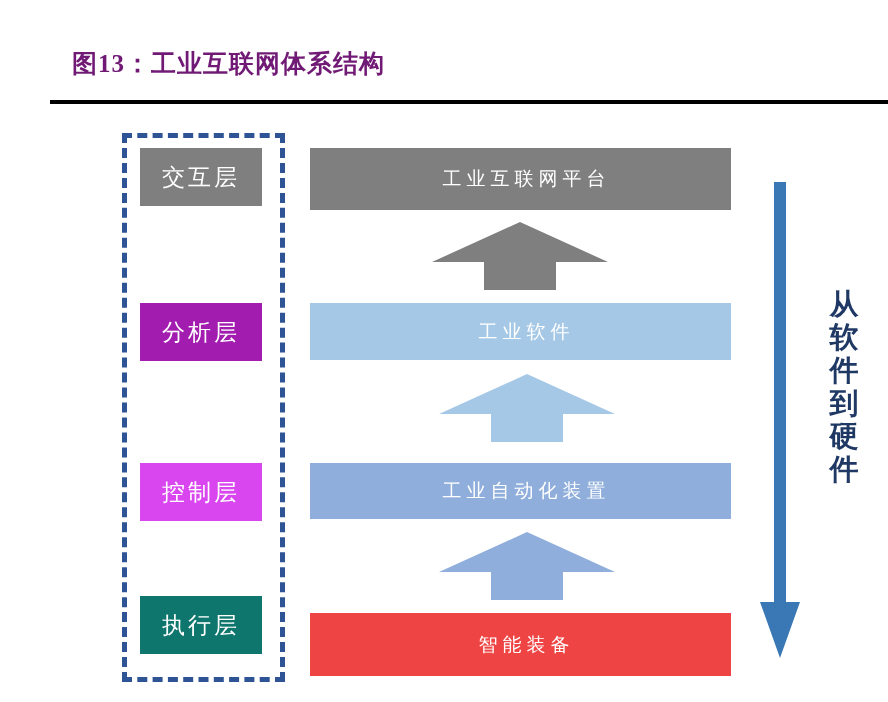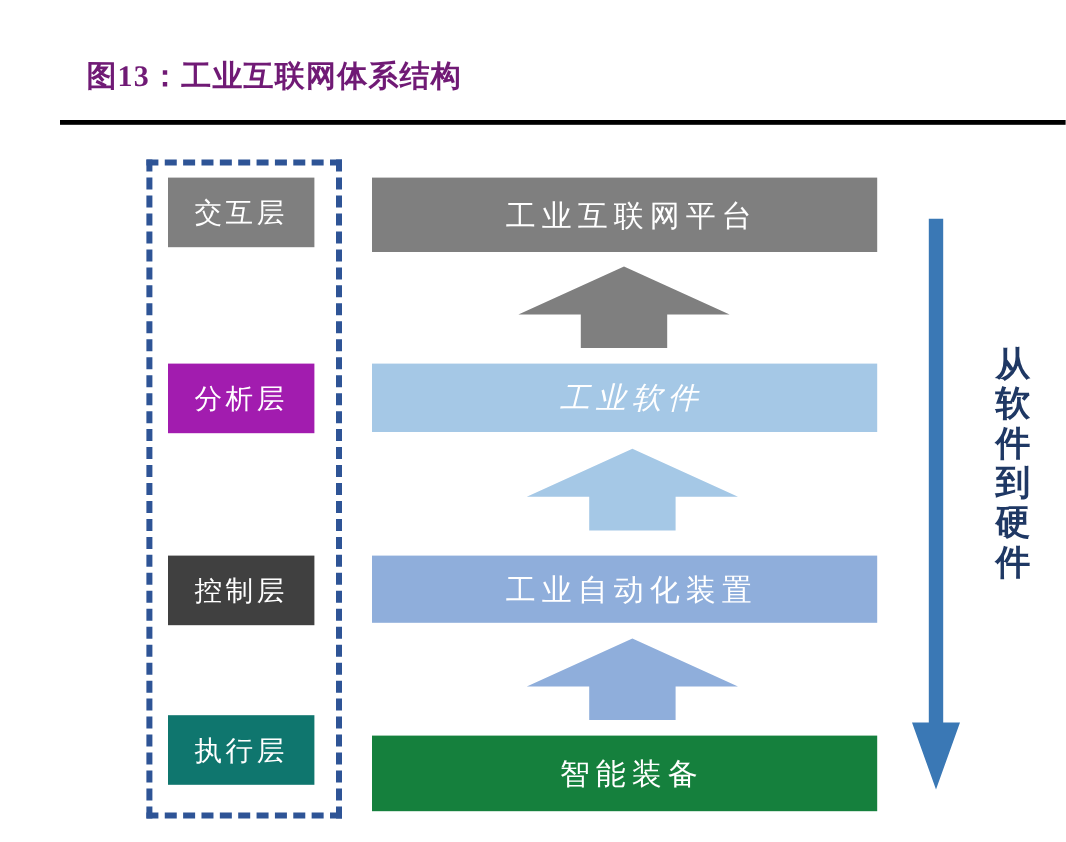--- a/index.html
+++ b/index.html
@@ -66,42 +66,42 @@
     align-items: center;
     justify-content: center;
     color: #ffffff;
     font-size: 23px;
     letter-spacing: 3px;
     font-family: "Liberation Serif", "DejaVu Serif", serif;
     box-sizing: border-box;
   }
   .chip-0 { top: 38px;  background: #7F7F7F; }
   .chip-1 { top: 193px; background: #a21caf; }
-  .chip-2 { top: 353px; background: #404040; }
+  .chip-2 { top: 353px; background: #d946ef; }
   .chip-3 { top: 486px; background: #0f766e; }
 
   
   .main-bar {
     position: absolute;
     left: 310px;
     width: 421px;
     display: flex;
     align-items: center;
     justify-content: center;
     color: #ffffff;
-    font-size: 25px;
+    font-size: 19px;
     letter-spacing: 5px;
     font-family: "Liberation Serif", "DejaVu Serif", serif;
     box-sizing: border-box;
     padding-left: 12px;
   }
   .bar-0 { top: 38px;  height: 62px; background: #7F7F7F; }
-  .bar-1 { top: 193px; height: 57px; background: #A5C8E6; font-style: italic; }
+  .bar-1 { top: 193px; height: 57px; background: #A5C8E6; }
   .bar-2 { top: 353px; height: 56px; background: #8FAEDB; }
-  .bar-3 { top: 503px; height: 63px; background: #15803d; }
+  .bar-3 { top: 503px; height: 63px; background: #ef4444; }
 
   
   .up-arrow {
     position: absolute;
     width: 180px;
     height: 72px;
   }
   .up-arrow svg { display: block; width: 100%; height: 100%; }
   .arrow-0 { left: 430px; top: 110px; }
   .arrow-1 { left: 437px; top: 262px; }

